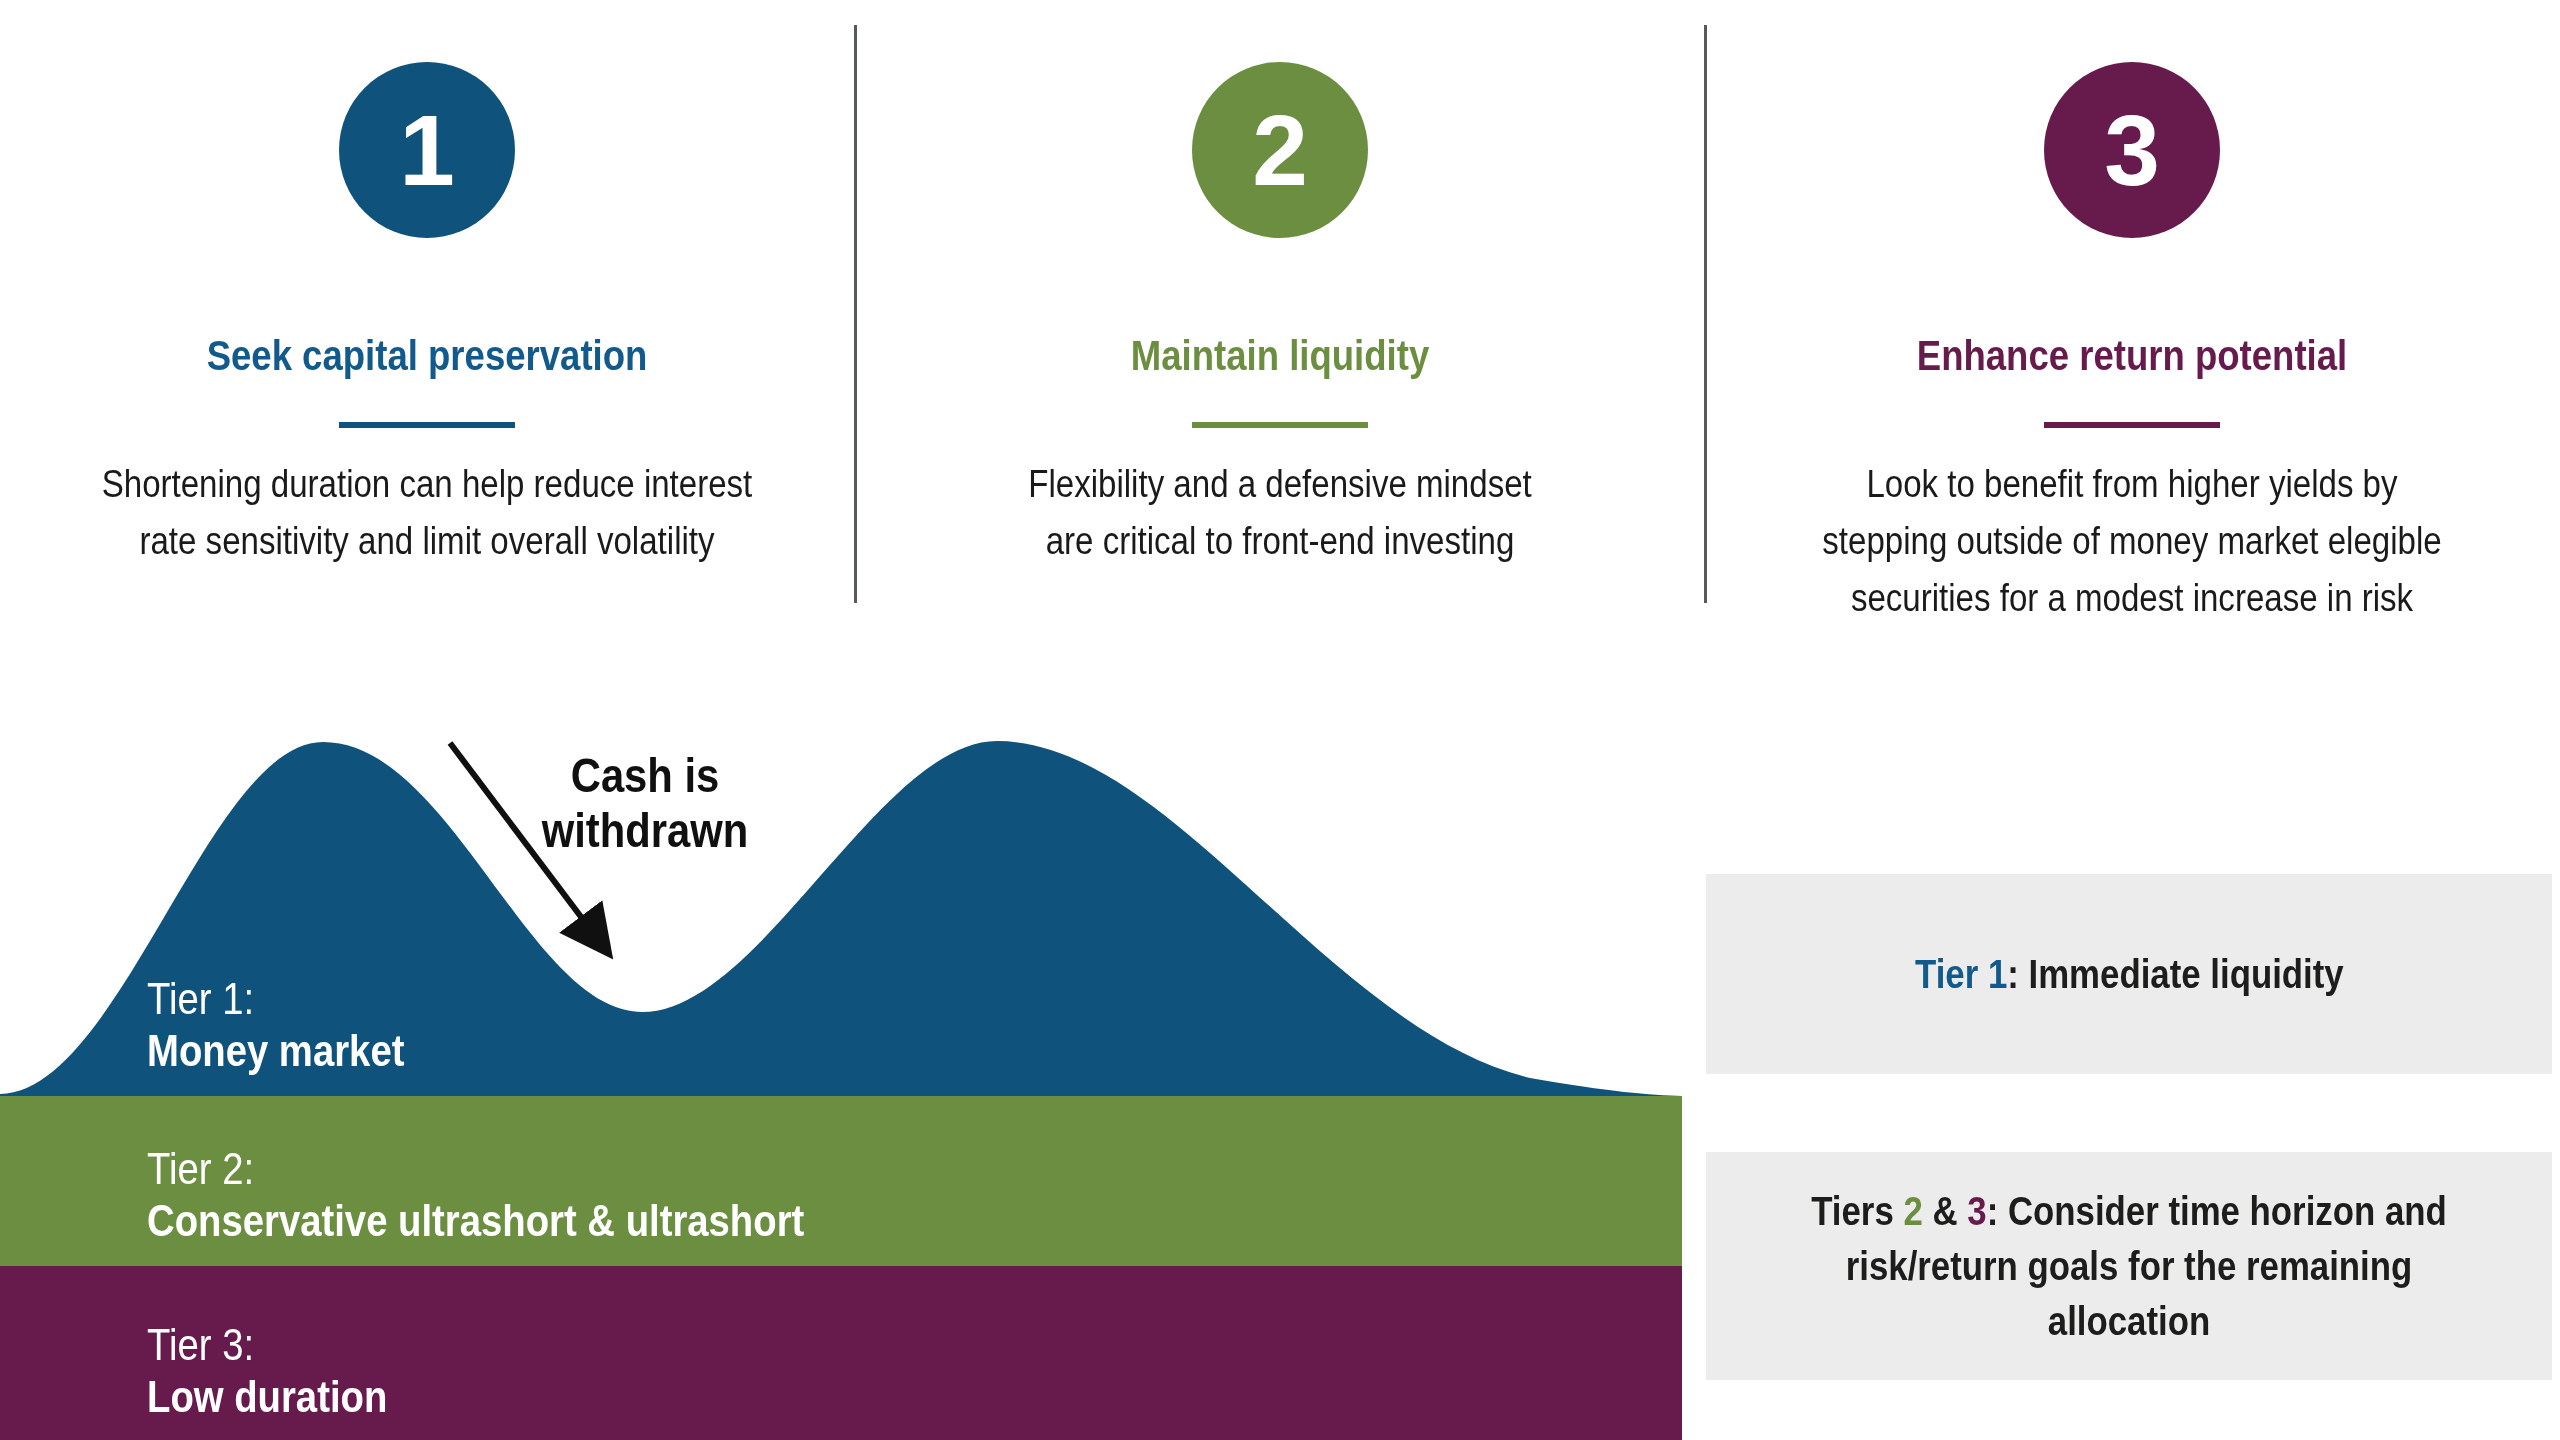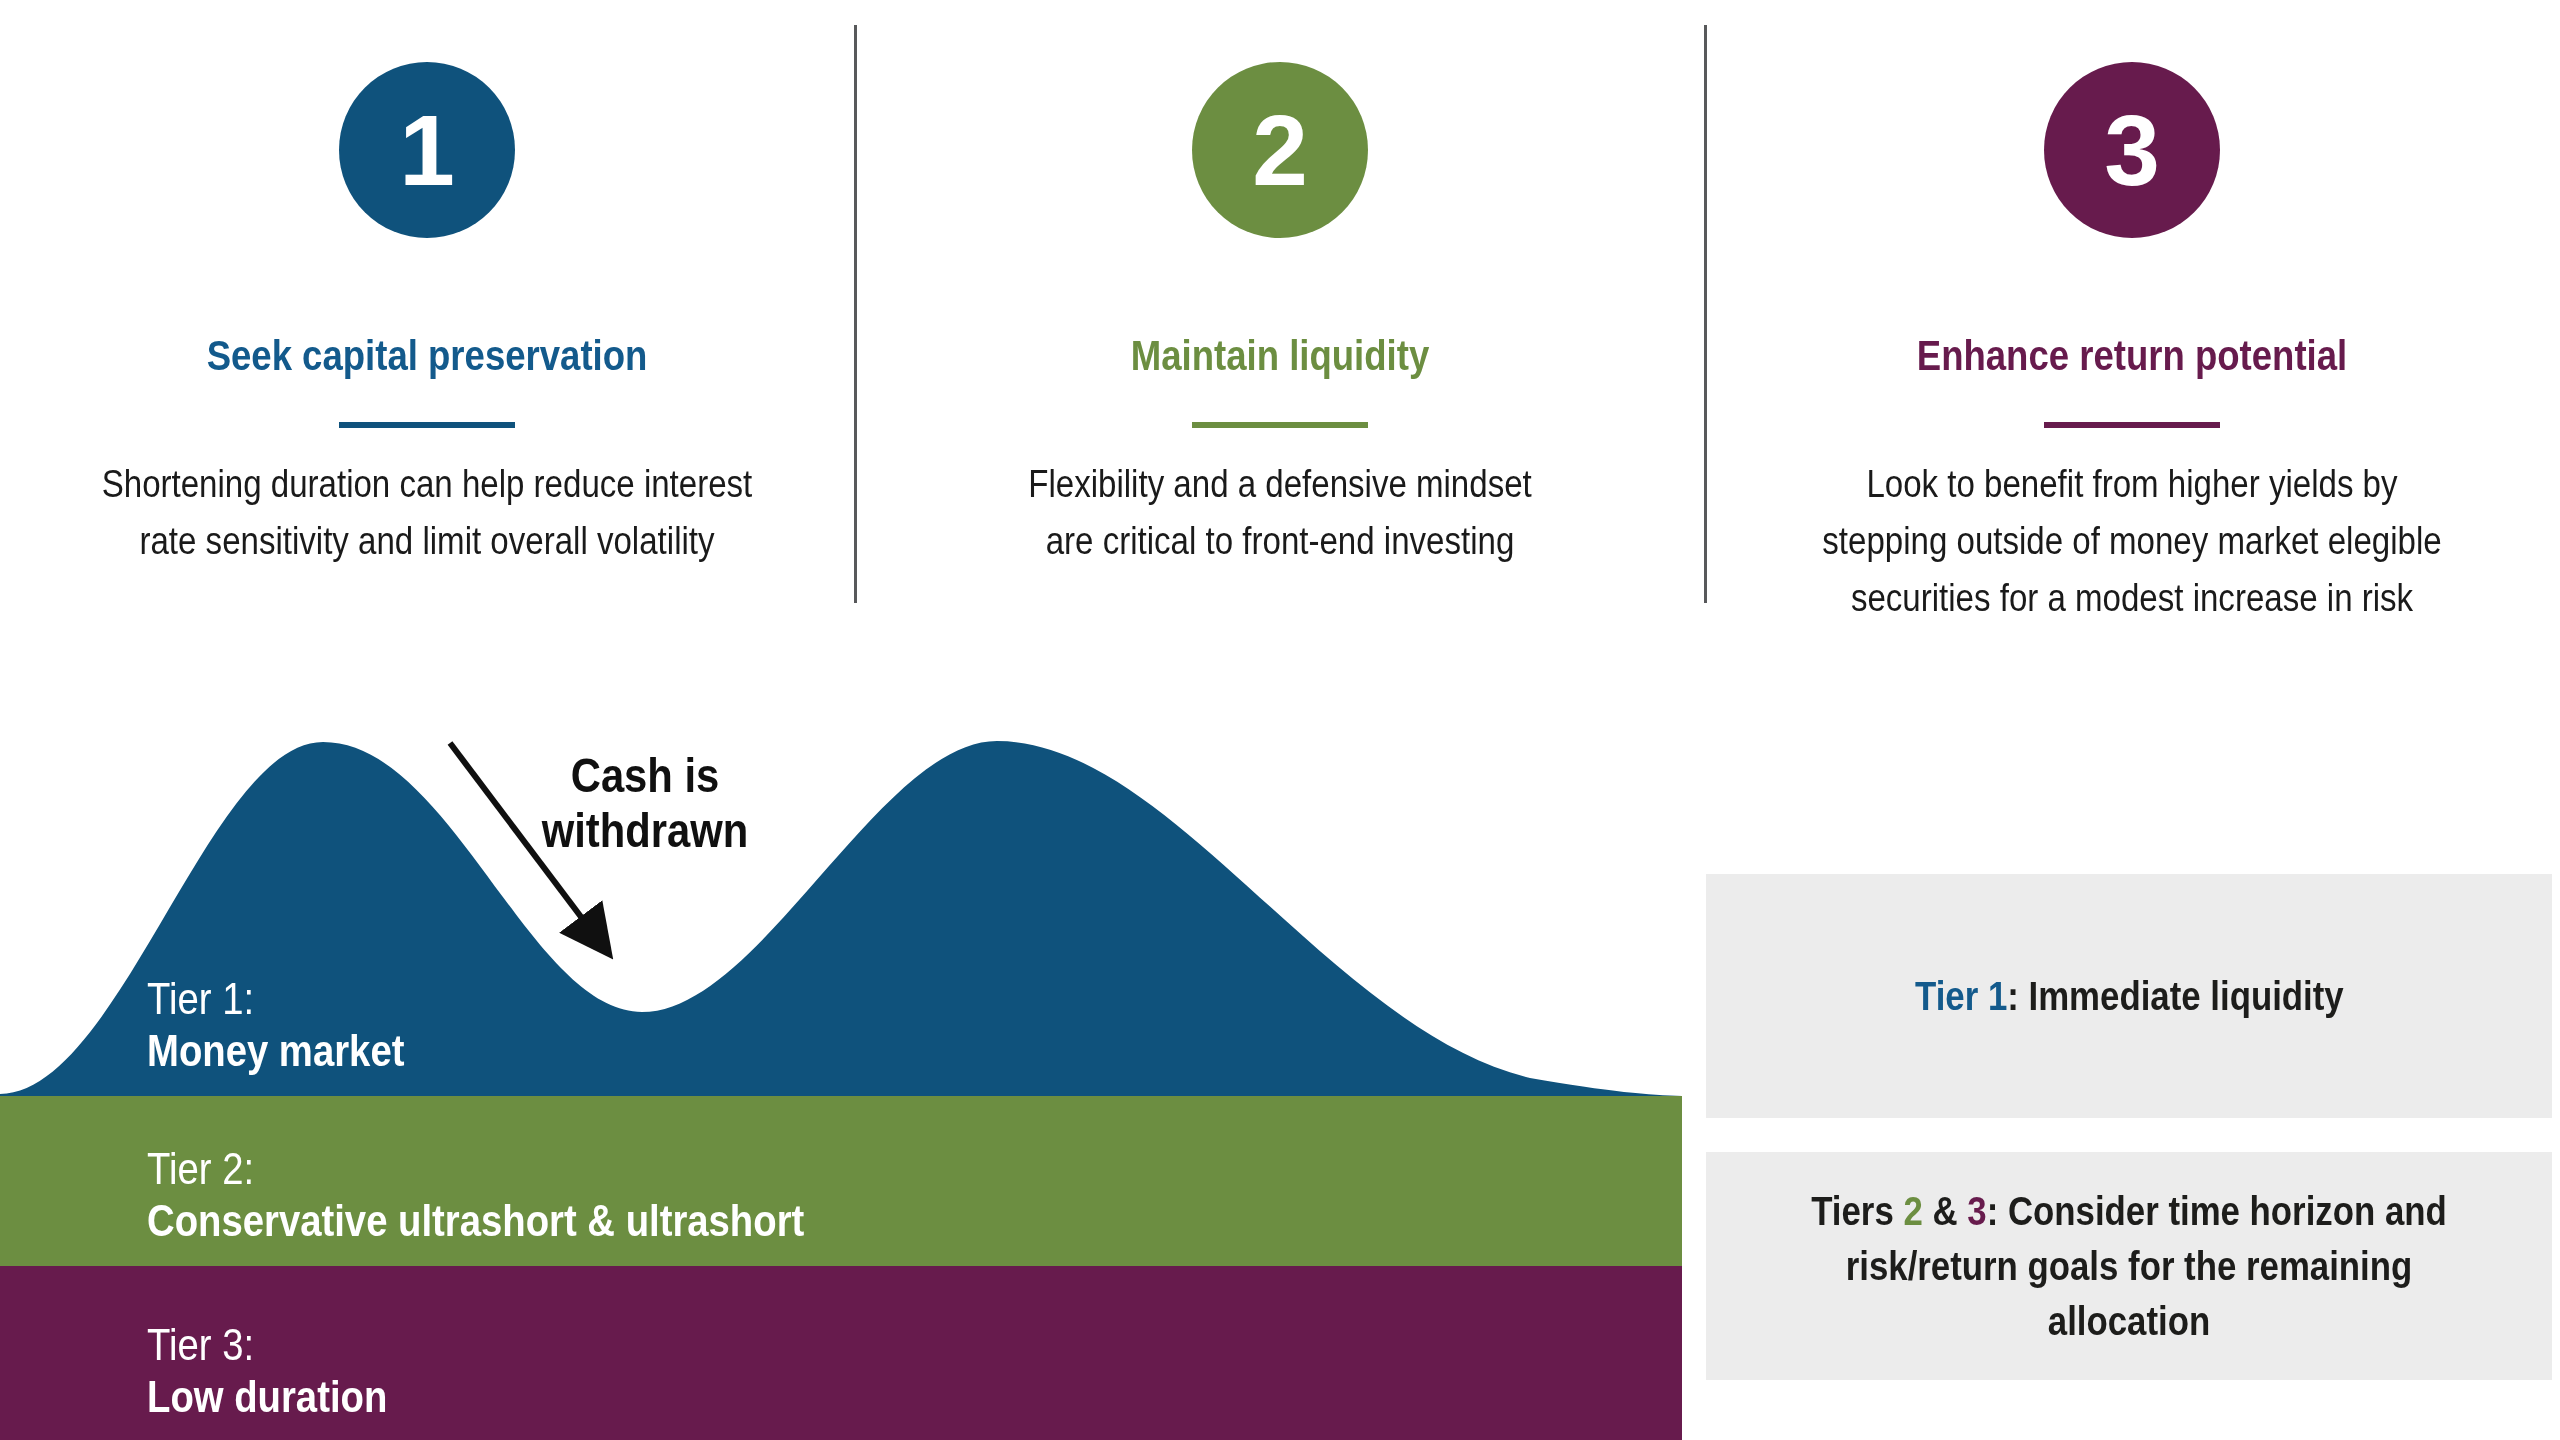--- a/index.html
+++ b/index.html
@@ -48,21 +48,21 @@
   #cash-label{
     position:absolute;left:495px;top:748px;width:300px;text-align:center;
     font-size:48px;font-weight:bold;line-height:55px;color:#101010;
   }
 
   
   .callout{
     position:absolute;left:1706px;width:846px;background:#ececec;
     display:flex;align-items:center;justify-content:center;text-align:center;
   }
-  #callout-1{top:874px;height:244px;}
+  #callout-1{top:874px;height:200px;}
   #callout-2{top:1152px;height:228px;justify-content:flex-end;}
   .callout-text{font-size:40px;font-weight:bold;line-height:55px;color:#1d1d1b;}
   .seg-blue{color:#135a8c;}
   .seg-green{color:#6c8e41;}
   .seg-purple{color:#671b4d;}
 </style>
 </head>
 <body>
 
 <div id="app">

